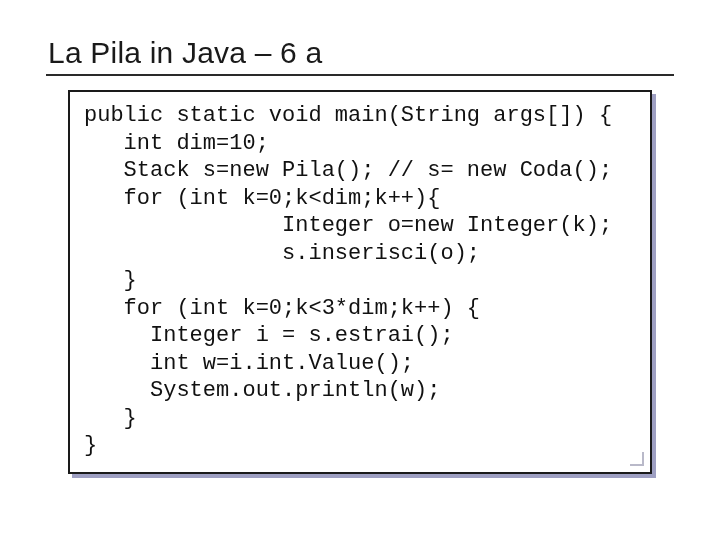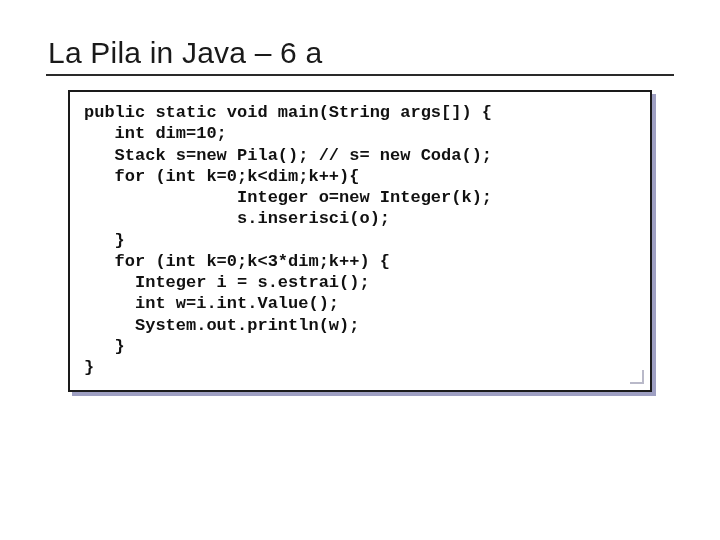--- a/index.html
+++ b/index.html
@@ -35,22 +35,22 @@
     border: 2px solid #1a1a1a;
     background: #ffffff;
     box-shadow: 4px 4px 0 0 #9e9fc2;
     padding: 10px 14px 12px 14px;
     margin-left: 22px;
     margin-right: 22px;
     position: relative;
   }
   .code {
     font-family: "Courier New", Courier, monospace;
-    font-weight: bold;
-    font-size: 17px;
+    font-weight: normal;
+    font-size: 22px;
     line-height: 1.25;
     white-space: pre;
     color: #111;
     margin: 0;
   }
   .corner {
     position: absolute;
     right: 6px;
     bottom: 6px;
     width: 14px;

